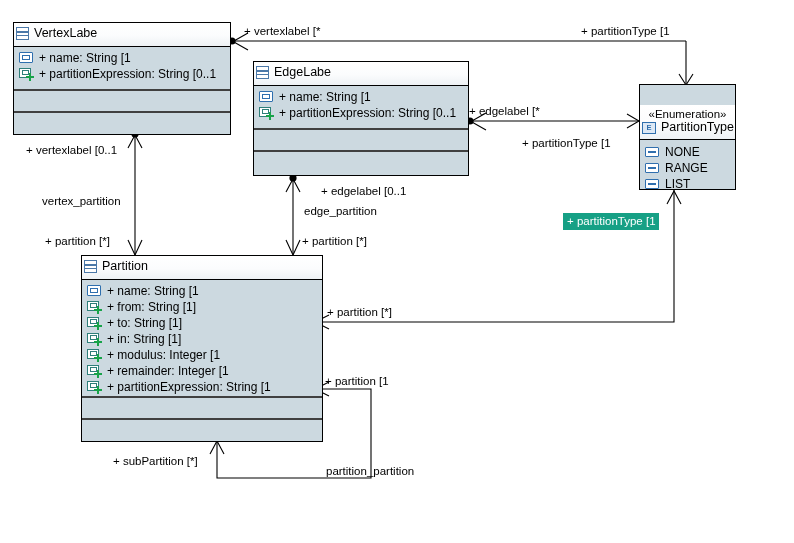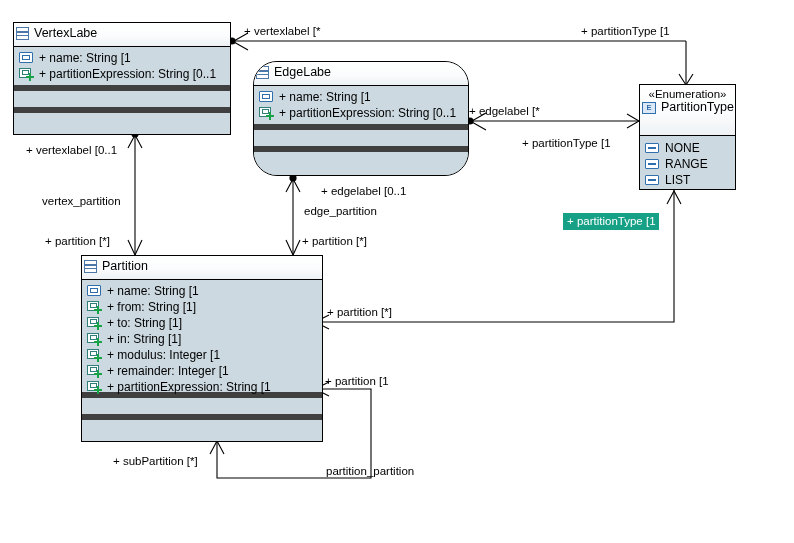--- a/index.html
+++ b/index.html
@@ -50,21 +50,21 @@
   }
   .stereotype {
     display: block;
     font-size: 11.5px;
     line-height: 1.15;
     text-align: center;
   }
   .uml-compartment {
     box-sizing: border-box;
     background: #ccd9e0;
-    border-bottom: 6px solid #404040;
+    border-bottom: 2px solid #404040;
     padding: 3px 4px 3px 5px;
   }
   .uml-compartment.last { border-bottom: none; }
   .attr-row {
     display: flex;
     align-items: center;
     gap: 6px;
     font-size: 12px;
     line-height: 16px;
     white-space: nowrap;
@@ -259,21 +259,21 @@
             <span class="base"></span>
             <span class="plus"></span>
           </span>
         <span>+ partitionExpression: String [0..1</span>
       </div>
     </div>
     <div class="uml-compartment" style="height:22px;"></div>
     <div class="uml-compartment last" style="height:23px;"></div>
   </div>
 
-  <div class="uml-box" style="left:253px; top:61px; width:216px; height:115px;border-radius:24px;">
+  <div class="uml-box" style="left:253px; top:61px; width:216px; height:115px;">
     <div class="uml-header">
       <span class="title-row">
         <span class="ic icon-class"></span>
         <span>EdgeLabe</span>
       </span>
     </div>
     <div class="uml-compartment" style="height:44px;">
       <div class="attr-row">
         <span class="ic icon-attr"></span>
         <span>+ name: String [1</span>
@@ -343,21 +343,21 @@
             <span class="plus"></span>
           </span>
         <span>+ partitionExpression: String [1</span>
       </div>
     </div>
     <div class="uml-compartment" style="height:22px;"></div>
     <div class="uml-compartment last" style="height:23px;"></div>
   </div>
 
   <div class="uml-box" style="left:639px; top:84px; width:97px; height:106px;">
-    <div class="uml-header" style="padding:3px 2px 20px 2px;">
+    <div class="uml-header" style="padding:3px 2px 4px 2px;margin-top:20px;">
       <span class="stereotype">«Enumeration»</span>
       <span class="title-row">
         <span class="ic icon-enum">E</span>
         <span>PartitionType</span>
       </span>
     </div>
     <div class="uml-compartment last" style="height:84px; padding-top:4px;">
       <div class="attr-row">
         <span class="ic icon-literal"></span>
         <span>NONE</span>

